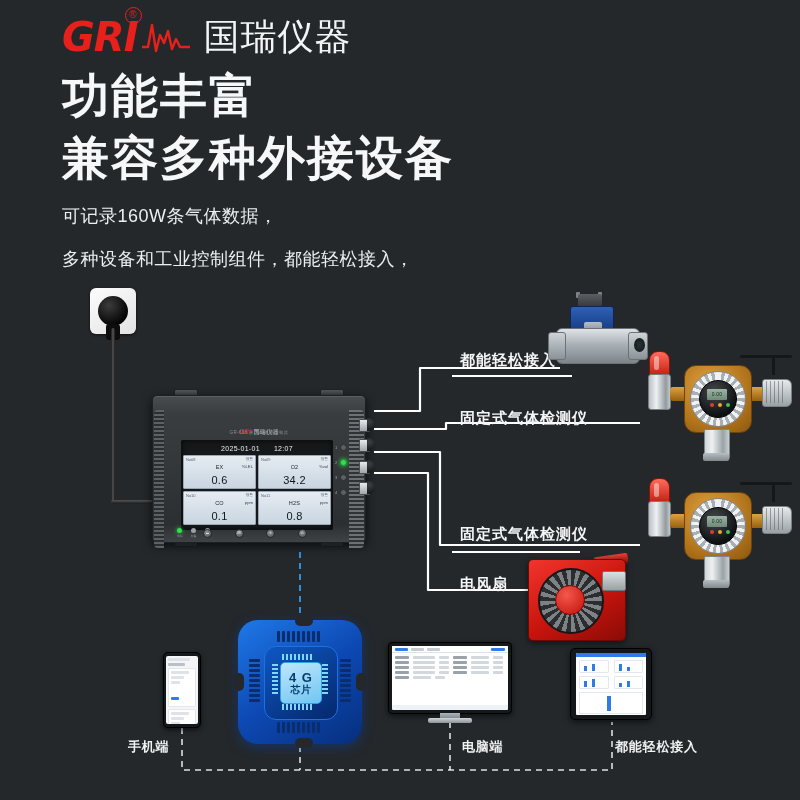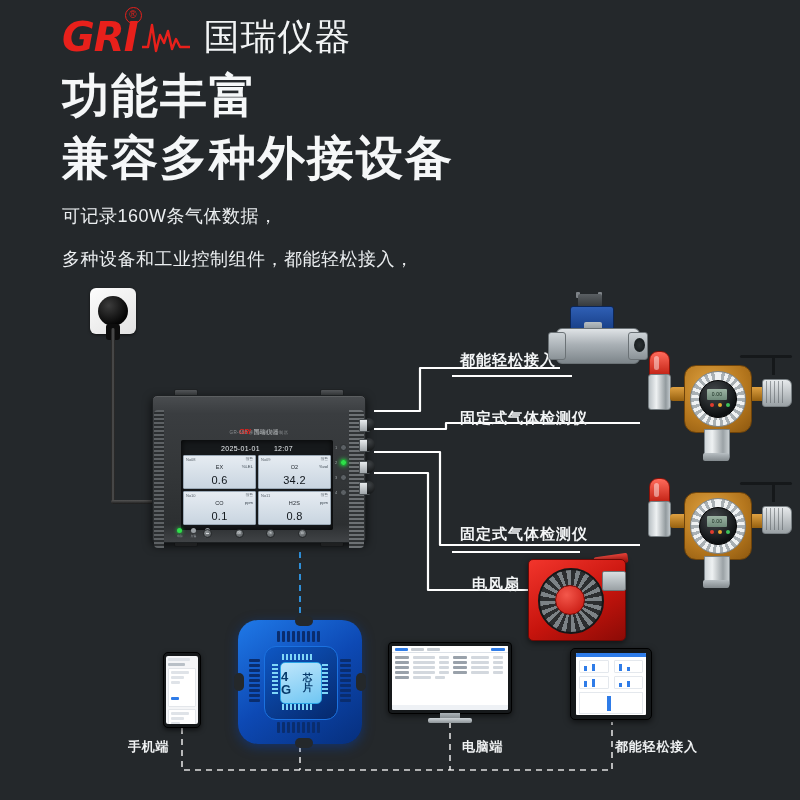--- a/index.html
+++ b/index.html
@@ -413,21 +413,21 @@
     position: absolute;
     font-size: 15px;
     font-weight: bold;
     color: #f3f5f6;
     letter-spacing: 1px;
     white-space: nowrap;
   }
   #callout-relay   { left: 460px; top: 71px; }
   #callout-det-1   { left: 460px; top: 129px; }
   #callout-det-2   { left: 460px; top: 245px; }
-  #callout-fan     { left: 472px; top: 295px; }
+  #callout-fan     { left: 460px; top: 295px; }
 
   
   #solenoid {
     position: absolute;
     left: 548px;
     top: 12px;
     width: 98px;
     height: 78px;
   }
   #sol-coil {
@@ -731,21 +731,21 @@
     border: 1px solid #1b72e0;
   }
   #chip-core {
     position: absolute;
     left: 42px; top: 42px;
     width: 40px; height: 40px;
     background: linear-gradient(160deg,#bfe6fb,#6fc6f3);
     border-radius: 5px;
     border: 1px solid #2aa4e5;
     display: flex;
-    flex-direction: row;
+    flex-direction: column;
     align-items: center;
     justify-content: center;
     gap: 1px;
   }
   #chip-core-4g {
     font-size: 13px;
     font-weight: bold;
     color: #073a6b;
     letter-spacing: 1px;
     line-height: 1;

